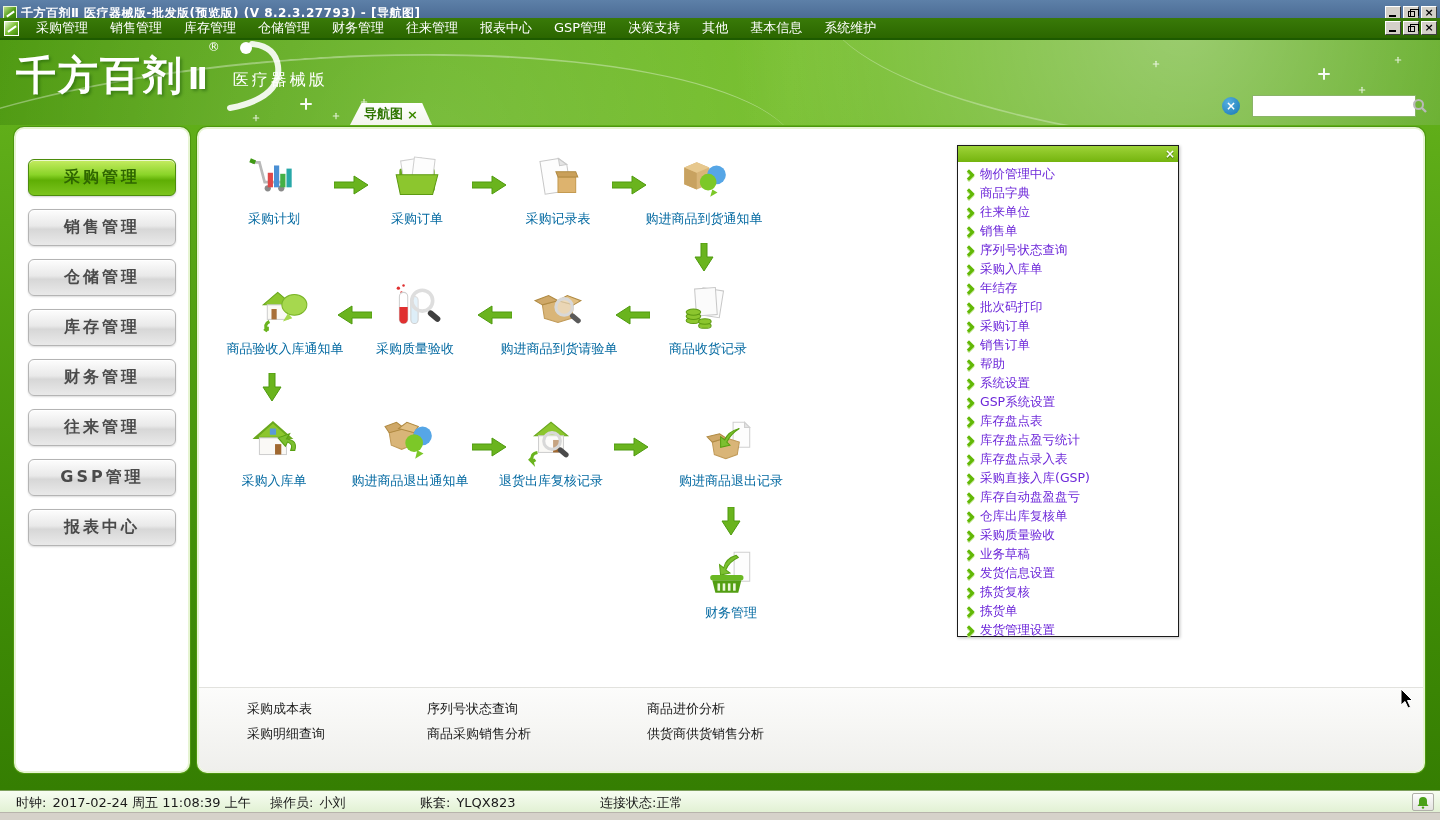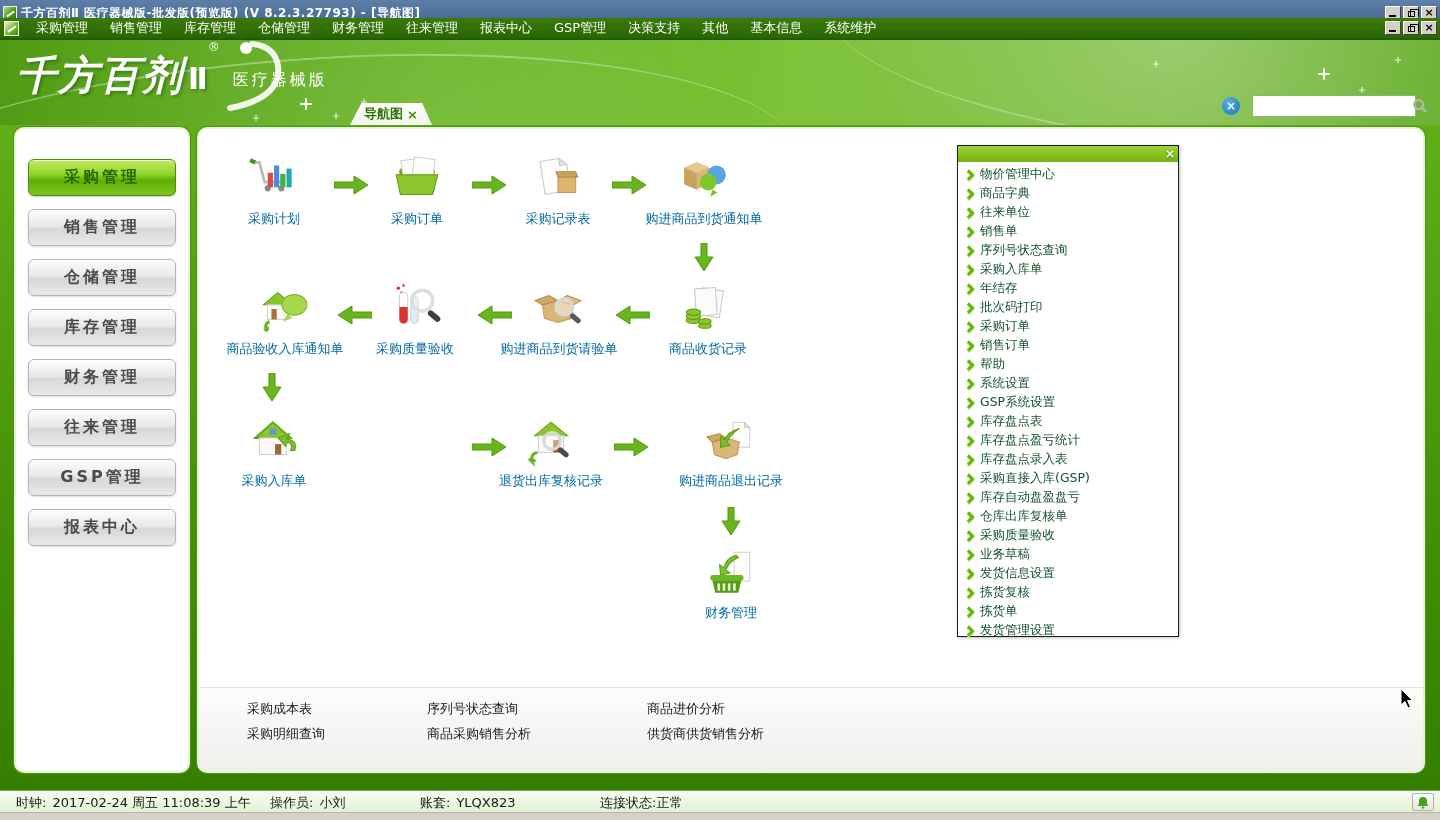--- a/index.html
+++ b/index.html
@@ -40,21 +40,21 @@
   .banner { position:absolute; left:0; top:40px; width:1440px; height:85px; overflow:hidden;
     background:linear-gradient(100deg,#4f9a12 0%,#64b21e 30%,#74be2a 55%,#5fae18 80%,#54a412 100%); }
   .banner .glow { position:absolute; left:0; top:0; width:100%; height:100%;
     background:radial-gradient(circle at 82% -20%, rgba(255,255,255,.38), rgba(255,255,255,0) 38%),
                radial-gradient(circle at 30% 130%, rgba(255,255,255,.14), rgba(255,255,255,0) 45%); }
   .swoosh1 { position:absolute; left:-180px; top:18px; width:980px; height:260px; border-radius:50%;
     border-top:2px solid rgba(255,255,255,.35); transform:rotate(-4deg); }
   .swoosh2 { position:absolute; left:820px; top:-150px; width:900px; height:260px; border-radius:50%;
     border-bottom:2px solid rgba(255,255,255,.3); transform:rotate(3deg); }
   .logo-wrap { position:absolute; left:16px; top:8px; color:#fff; white-space:nowrap; }
-  .logo-main { font-size:40px; font-weight:bold; font-style:italic; letter-spacing:2px;
+  .logo-main { font-size:40px; font-weight:bold; letter-spacing:2px;
     text-shadow:2px 2px 3px rgba(0,60,0,.35); }
   .logo-roman { font-size:30px; font-weight:bold; margin-left:4px; text-shadow:2px 2px 3px rgba(0,60,0,.35); }
   .logo-reg { font-size:12px; vertical-align:top; position:relative; top:-8px; }
   .logo-sub { font-size:16px; margin-left:8px; letter-spacing:3px; position:relative; top:-4px; }
   .logo-swoosh { position:absolute; left:196px; top:-10px; width:90px; height:80px; pointer-events:none; }
   .star { position:absolute; width:12px; height:12px; opacity:.95; }
   .star::before { content:""; position:absolute; left:5px; top:0; width:2px; height:12px; background:#fff; border-radius:2px; }
   .star::after  { content:""; position:absolute; left:0; top:5px; width:12px; height:2px; background:#fff; border-radius:2px; }
   .star.small { transform:scale(.55); opacity:.8; }
 
@@ -104,21 +104,21 @@
     border:1px solid #1c1c1c; background:#fff; box-shadow:1px 1px 3px rgba(0,0,0,.25); }
   .qp-header { height:16px; background:linear-gradient(#9ed338,#74b40e); display:flex;
     align-items:center; justify-content:flex-end; padding-right:3px; }
   .qp-close { color:#fff; font-size:12px; font-weight:bold; line-height:12px; cursor:default;
     text-shadow:0 1px 1px #3c7000; }
   .qp-body { padding:3px 0 0 4px; }
   .qp-item { height:19px; display:flex; align-items:center; gap:7px; cursor:default; }
   .chev { width:8px; height:8px; margin-left:3px; flex:0 0 auto;
     border-top:3px solid #62b806; border-right:3px solid #62b806; transform:rotate(45deg);
     filter:drop-shadow(1px 1px 0 #bfe48a); }
-  .qp-label { font-size:12.5px; color:#14532d; white-space:nowrap; }
+  .qp-label { font-size:12.5px; color:#6d28d9; white-space:nowrap; }
 
   
   .reports { position:absolute; left:0; right:0; top:558px; bottom:0;
     border-top:1px solid #e2e2de; background:linear-gradient(#fcfcfb,#efefec);
     border-radius:0 0 8px 8px; }
   .rep-col { position:absolute; top:12px; display:flex; flex-direction:column; gap:7px; }
   .rep-link { font-size:13px; color:#1a1a1a; white-space:nowrap; cursor:default; }
 
   
   .statusbar { position:absolute; left:0; top:790px; width:1440px; height:22px;
@@ -373,20 +373,33 @@
         <svg viewBox="0 0 50 50" width="52" height="52">
           <path d="M7 22 L24 7 L41 22 z" fill="#8cc62e" stroke="#6aa81e" stroke-width="2"></path>
           <rect x="11" y="22" width="26" height="16" fill="#faf9f6" stroke="#cfcfcf"></rect>
           <rect x="21" y="13" width="6" height="6" fill="#5a9ad8"></rect>
           <rect x="26" y="28" width="6" height="10" fill="#a06830"></rect>
           <path d="M45 34 q3 -10 -8 -11 l3 -5 -11 4 7 8 2 -4 q6 2 3 8 z" fill="#7cc030" stroke="#58a012"></path>
         </svg>
       </div>
       <div class="nlabel">采购入库单</div>
     </div>
+    <div class="node" style="left:131px; top:286px">
+      <div class="nicon">
+        <svg viewBox="0 0 50 50" width="52" height="52">
+          <path d="M5 17 l12-4 12 4 -2 12 -10 4 -10-4 z" fill="#d9b578" stroke="#c09a58"></path>
+          <path d="M5 17 l-4-6 11-4 8 6 z" fill="#cfa868" stroke="#b08a42"></path>
+          <path d="M29 17 l4-6 -11-4 -8 6 z" fill="#e2c084" stroke="#b08a42"></path>
+          <circle cx="37" cy="20" r="9" fill="#56a6e6"></circle>
+          <circle cx="29" cy="27" r="8.5" fill="#7cc828"></circle>
+          <path d="M32 34 l-2 8 8-5 z" fill="#7cc828"></path>
+        </svg>
+      </div>
+      <div class="nlabel">购进商品退出通知单</div>
+    </div>
     <svg class="farrow" style="left:273px; top:308px" width="36" height="20">
       <polygon points="0,7 20,7 20,1 34,10 20,19 20,13 0,13" fill="#6ab41e" stroke="#4e9a0e"></polygon>
       </svg>
     <div class="node" style="left:272px; top:286px">
       <div class="nicon">
         <svg viewBox="0 0 50 50" width="52" height="52">
           <path d="M9 20 L25 7 L41 20 z" fill="#8cc62e" stroke="#6aa81e"></path>
           <rect x="13" y="20" width="24" height="16" fill="#faf9f6" stroke="#cfcfcf"></rect>
           <rect x="27" y="24" width="6" height="12" fill="#a06830"></rect>
           <circle cx="26" cy="25" r="8" fill="rgba(255,255,255,.4)" stroke="#d8d8d8" stroke-width="3"></circle>

